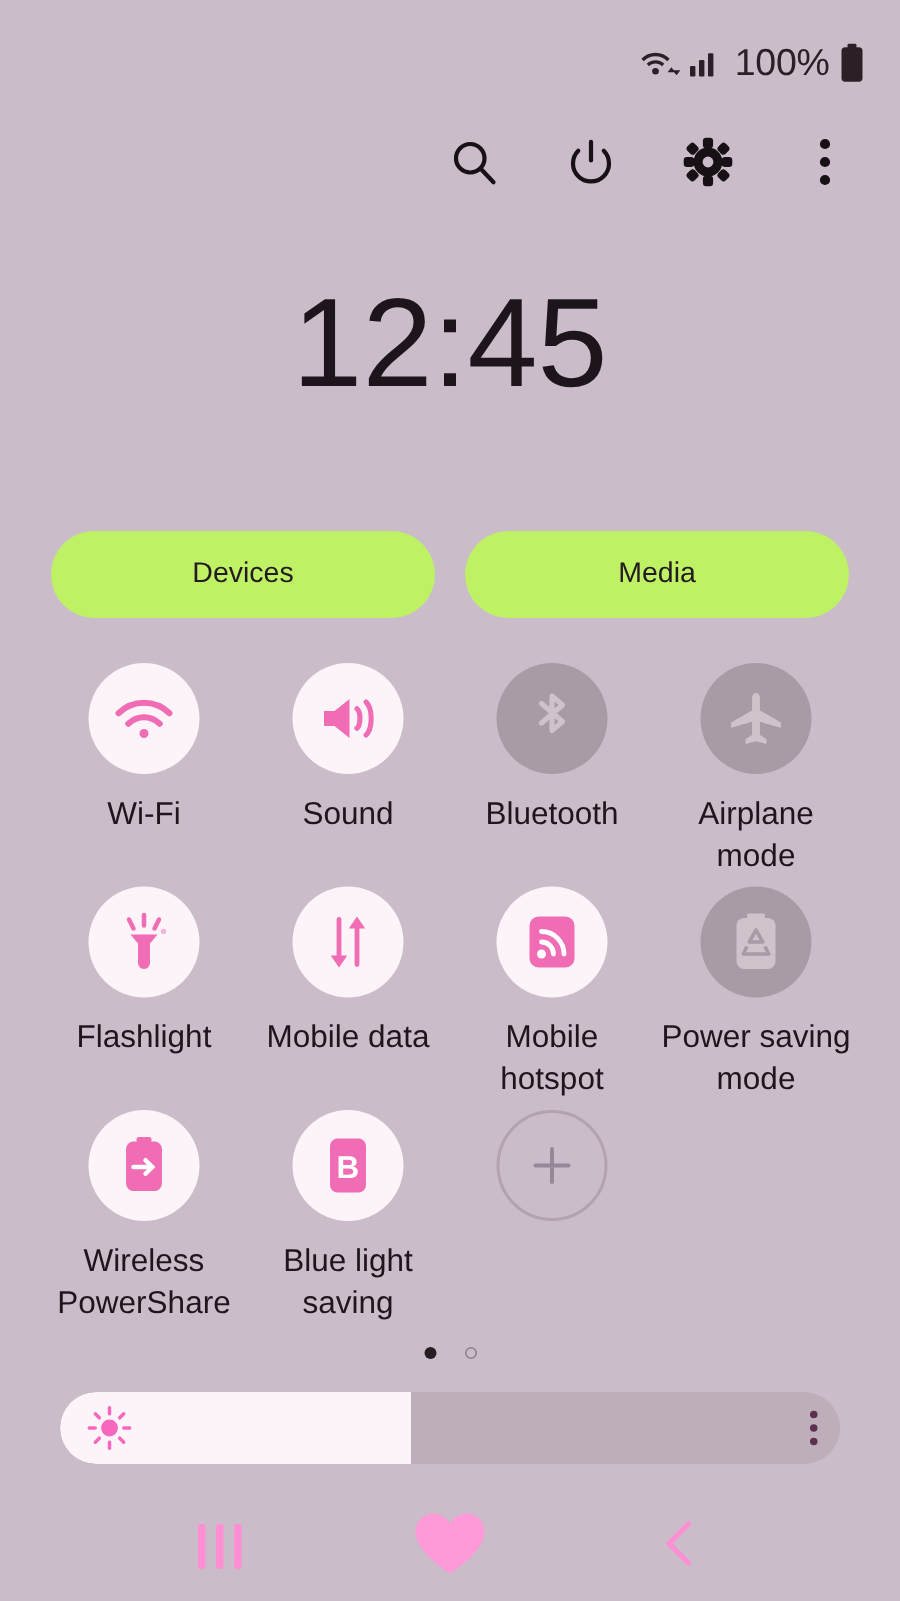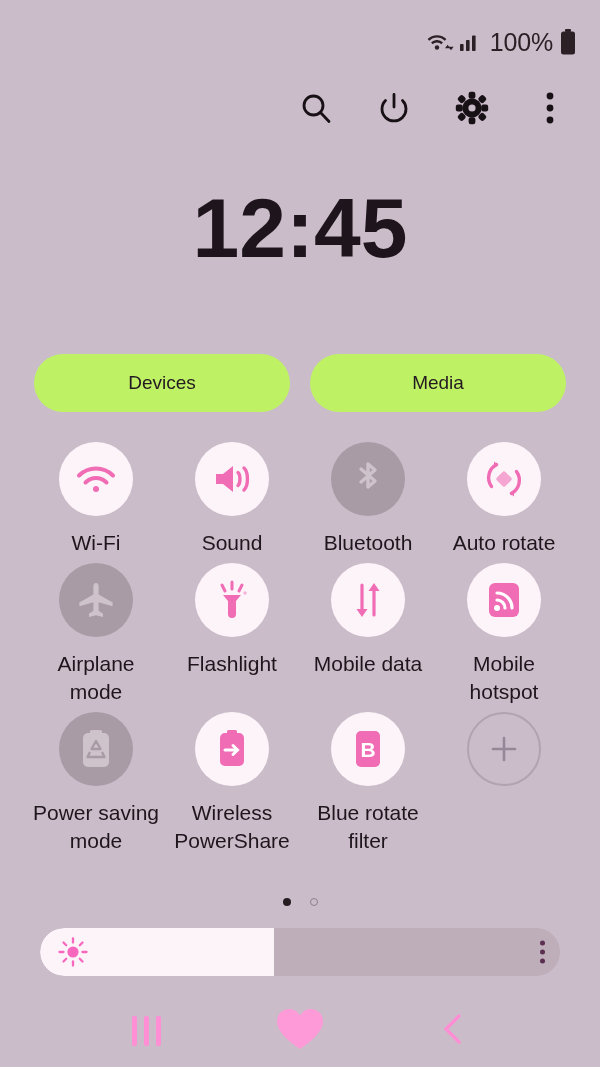--- a/index.html
+++ b/index.html
@@ -37,21 +37,21 @@
     display: flex; align-items: center; justify-content: center;
     cursor: pointer;
   }
 
   
   .clockwrap {
     position: absolute; top: 186px; left: 0; right: 0;
     text-align: center;
   }
   .clock {
-    font-size: 84px; font-weight: 700; color: #1d151b;
+    font-size: 84px; font-weight: 400; color: #1d151b;
     line-height: 1; letter-spacing: 0px;
   }
   .datetext {
     margin-top: 22px;
     font-size: 27px; font-weight: 400; color: #2a1f27;
   }
 
   
   .pillrow {
     position: absolute; top: 354px; left: 34px; right: 34px;
@@ -275,32 +275,20 @@
 
     <div class="tile off">
       <div class="circle">
         <svg width="34" height="42" viewBox="0 0 34 42">
           <path d="M10 11l14 12-7 6V6l7 6-14 12" fill="none" stroke="#cec3cb" stroke-width="3.4" stroke-linejoin="round" stroke-linecap="round"></path>
         </svg>
       </div>
       <div class="label">Bluetooth</div>
     </div>
 
-    <div class="tile on">
-      <div class="circle">
-        <svg width="42" height="42" viewBox="0 0 42 42">
-          <path d="M33.5 13.5a15 15 0 0 1-5 22" fill="none" stroke="#f06cb4" stroke-width="3.4" stroke-linecap="round"></path>
-          <path d="M8.5 28.5a15 15 0 0 1 5-22" fill="none" stroke="#f06cb4" stroke-width="3.4" stroke-linecap="round"></path>
-          <path d="M11 3.5l4.5 3.5-4.5 3.5z" fill="#f06cb4"></path>
-          <path d="M31 38.5l-4.5-3.5 4.5-3.5z" fill="#f06cb4"></path>
-          <rect x="15" y="15" width="12" height="12" rx="2" transform="rotate(45 21 21)" fill="#f5a5d2"></rect>
-        </svg>
-      </div>
-      <div class="label">Auto rotate</div>
-    </div>
 
     <div class="tile off">
       <div class="circle">
         <svg width="42" height="42" viewBox="0 0 42 42">
           <path d="M21 4c1.6 0 2.6 1.4 2.6 3.2v8.4l14 8v3.6l-14-4v8.6l4.4 3v3.2L21 36.2
                    l-7 1.8v-3.2l4.4-3v-8.6l-14 4v-3.6l14-8V7.2C18.4 5.4 19.4 4 21 4z" fill="#cec3cb"></path>
         </svg>
       </div>
       <div class="label">Airplane mode</div>
     </div>
@@ -375,21 +363,21 @@
       <div class="label">Wireless PowerShare</div>
     </div>
 
     <div class="tile on">
       <div class="circle">
         <svg width="38" height="42" viewBox="0 0 38 42">
           <rect x="7" y="3" width="24" height="36" rx="5" fill="#f06cb4"></rect>
           <text x="19" y="29" text-anchor="middle" fill="#ffffff" font-family="Liberation Sans, sans-serif" font-size="21" font-weight="600">B</text>
         </svg>
       </div>
-      <div class="label">Blue rotate filter</div>
+      <div class="label">Blue light saving</div>
     </div>
 
     <div class="tile add">
       <div class="circle">
         <svg width="30" height="30" viewBox="0 0 30 30">
           <g stroke="#968899" stroke-width="2.6" stroke-linecap="round">
             <line x1="15" y1="4" x2="15" y2="26"></line>
             <line x1="4" y1="15" x2="26" y2="15"></line>
           </g>
         </svg>

